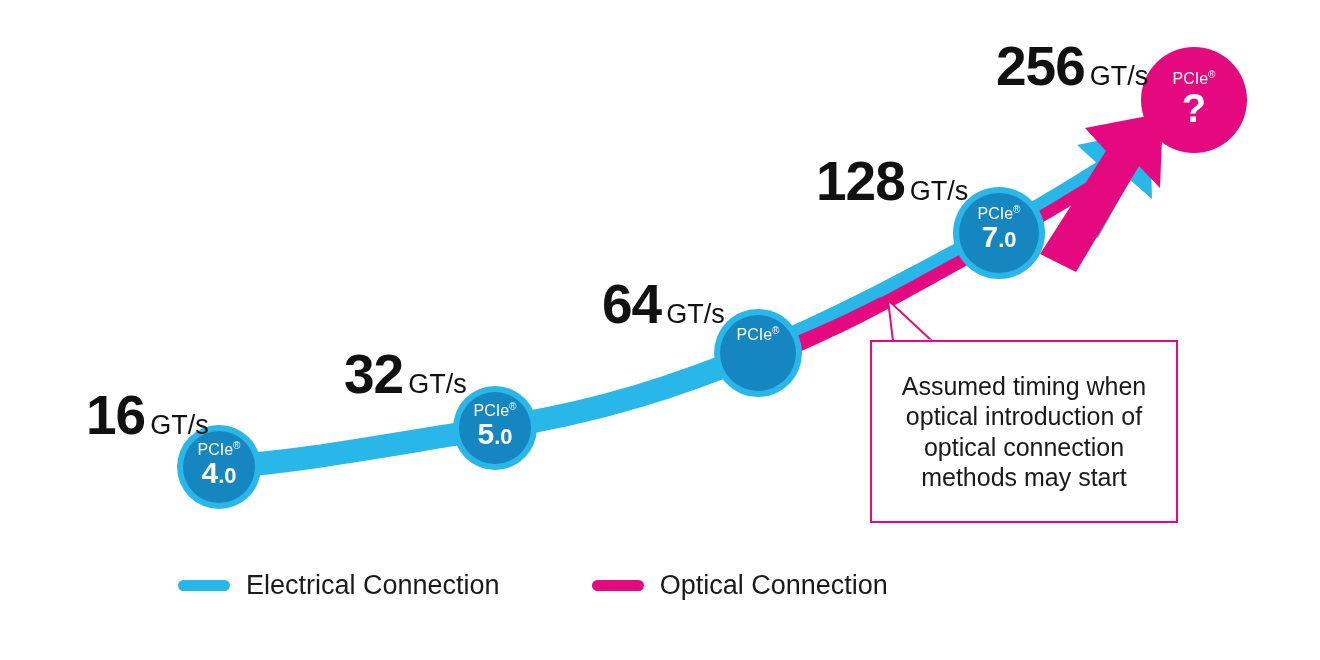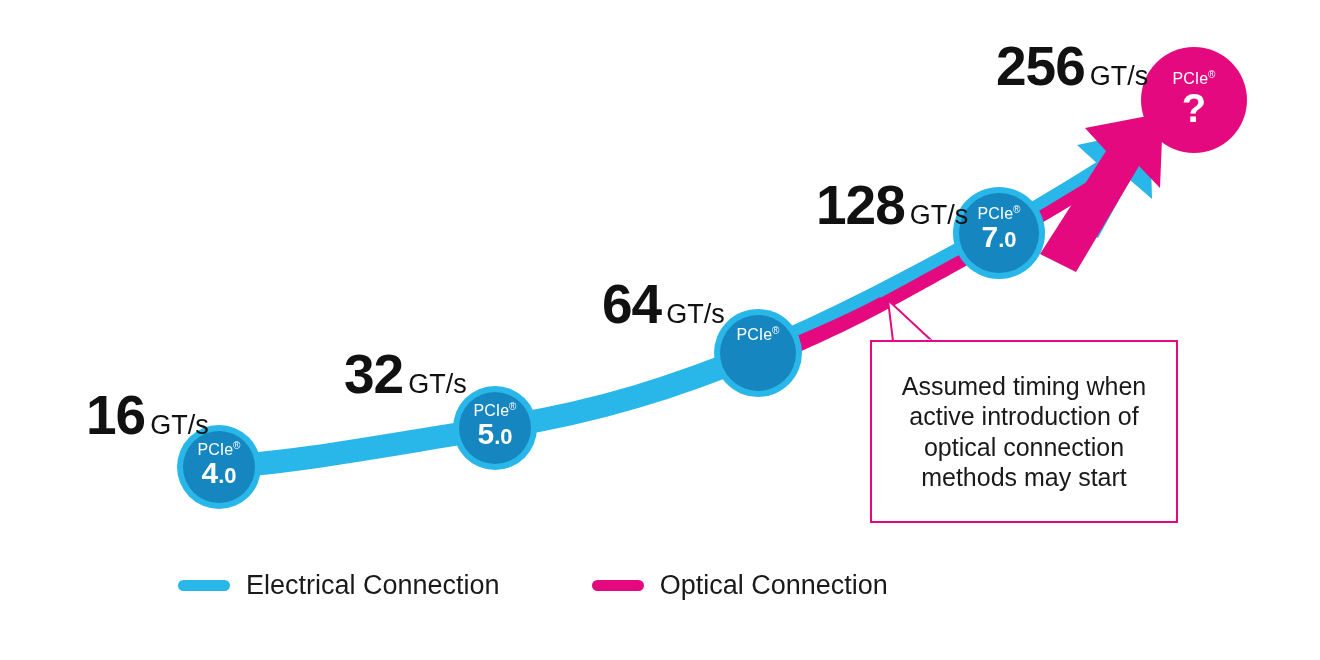--- a/index.html
+++ b/index.html
@@ -169,21 +169,21 @@
   </div>
 
   <div class="speed-label" style="left:344px; top:347px;">
     <span class="speed-num">32</span><span class="speed-unit">GT/s</span>
   </div>
 
   <div class="speed-label" style="left:602px; top:277px;">
     <span class="speed-num">64</span><span class="speed-unit">GT/s</span>
   </div>
 
-  <div class="speed-label" style="left:816px; top:178px;">
+  <div class="speed-label" style="left:816px; top:154px;">
     <span class="speed-num">128</span><span class="speed-unit">GT/s</span>
   </div>
 
   <div class="speed-label" style="left:996px; top:39px;">
     <span class="speed-num">256</span><span class="speed-unit">GT/s</span>
   </div>
 
   <div class="node-text" style="left:159px; top:441px; width:120px;">
     <span class="node-brand"><span>PCIe</span><span class="reg">®</span></span>
     <span class="node-ver"><span>4</span><span class="minor">.0</span></span>
@@ -204,21 +204,21 @@
   </div>
 
   <div class="node-text" style="left:1134px; top:70px; width:120px;">
     <span class="node-brand"><span>PCIe</span><span class="reg">®</span></span>
     <span class="node-q">?</span>
   </div>
 
   <div class="callout-box" style="left:870px; top:340px; width:308px; height:183px;">
     <div class="callout-text">
       <span>Assumed timing when</span><br>
-      <span>active introduction of</span><br>
+      <span>optical introduction of</span><br>
       <span>optical connection</span><br>
       <span>methods may start</span>
     </div>
   </div>
 
   <div id="legend">
     <div class="legend-item">
       <span class="legend-swatch" style="background:#29B6E8;"></span>
       <span class="legend-label">Electrical Connection</span>
     </div>

